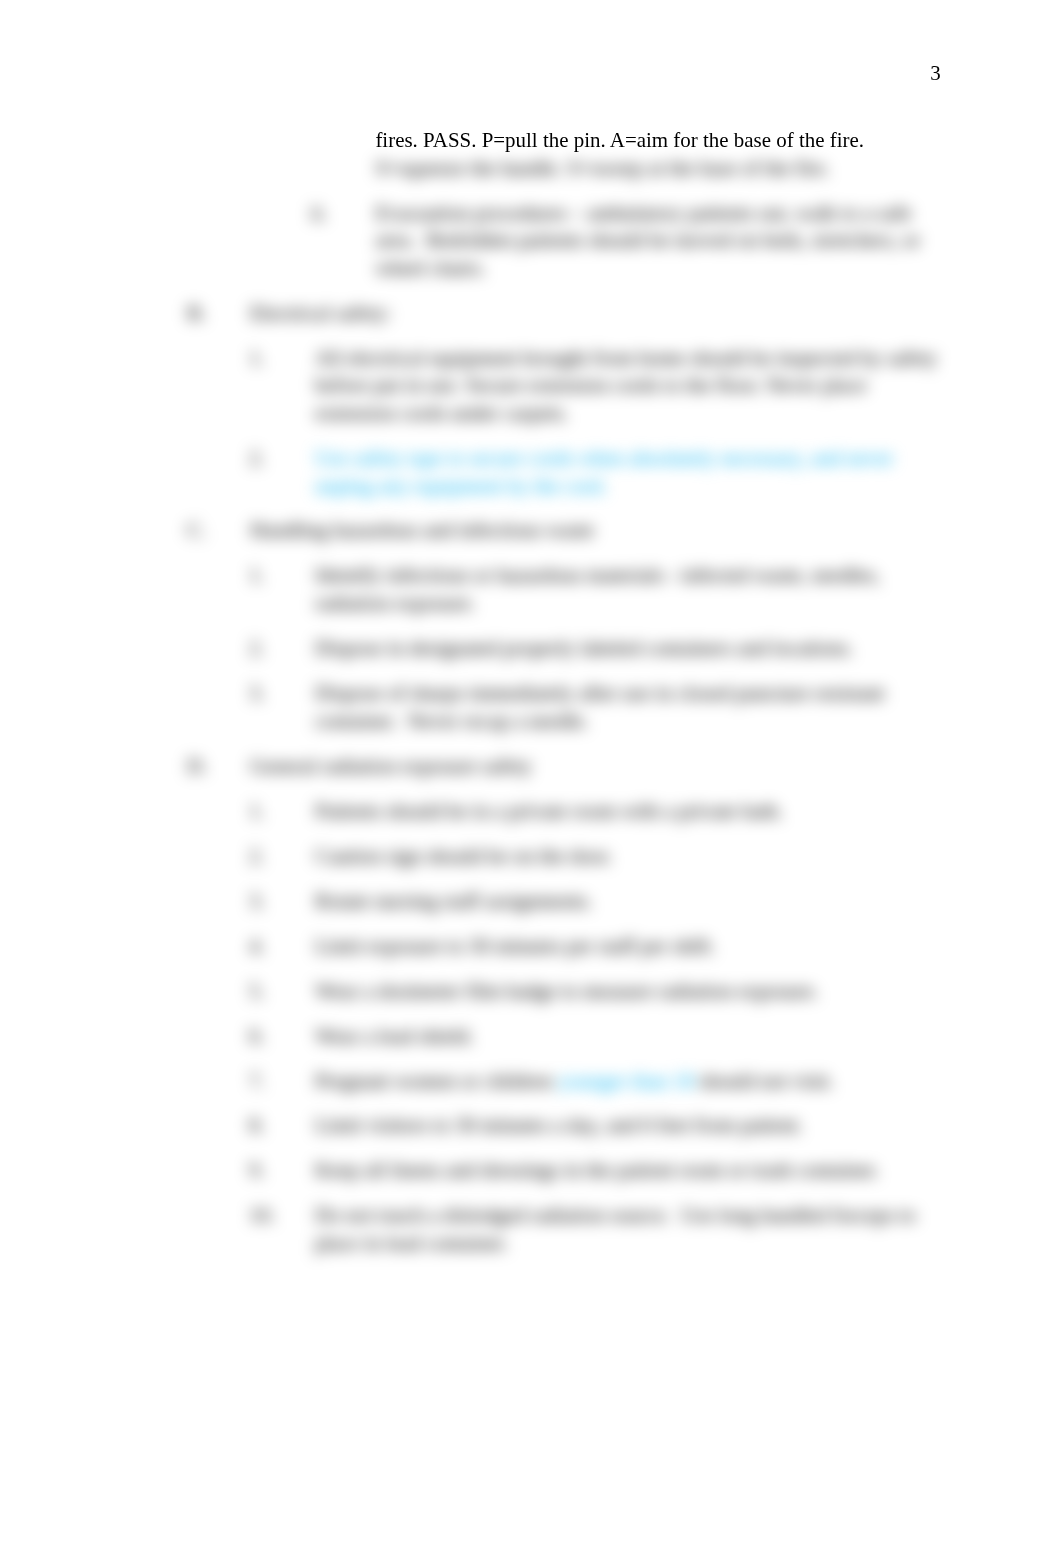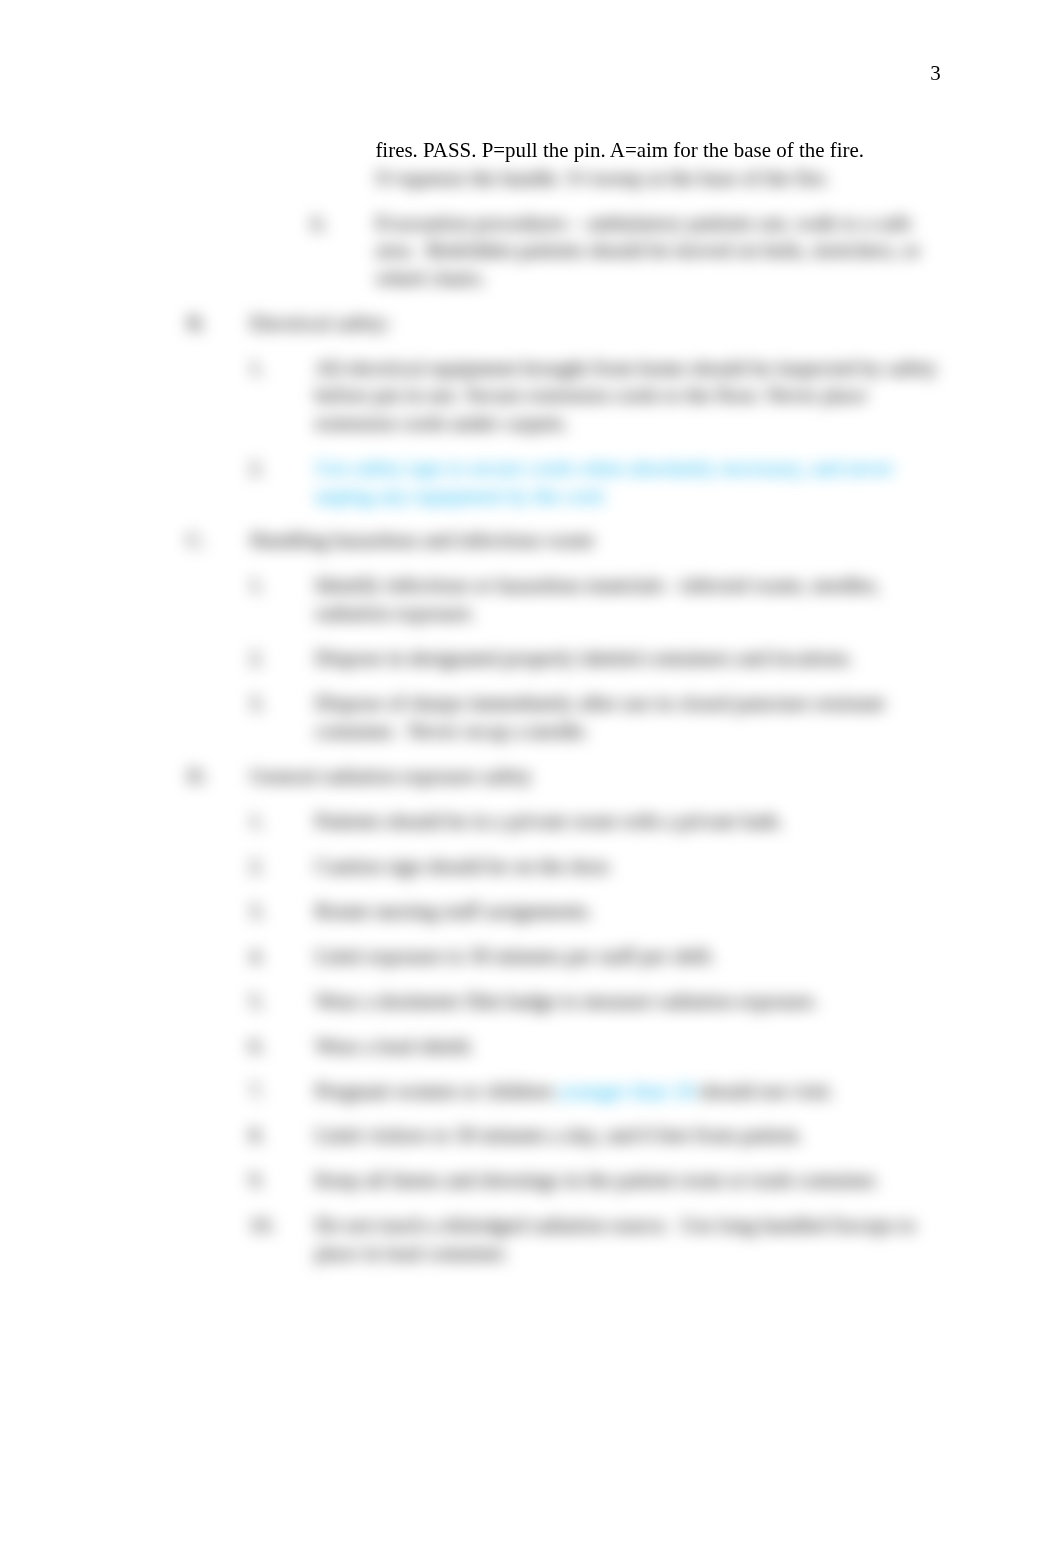--- a/index.html
+++ b/index.html
@@ -3,21 +3,21 @@
 <meta charset="utf-8">
 <title>Safety outline — page 3</title>
 <style>
   html,body{margin:0;padding:0;background:#ffffff;}
   body{width:1062px;height:1556px;overflow:hidden;
        font-family:"Liberation Serif", serif;
        font-size:20.95px;line-height:27.6px;color:#000000;}
   .page{position:relative;width:1062px;height:1556px;background:#ffffff;overflow:hidden;}
   .page-number{position:absolute;left:0;top:59.8px;width:940.7px;text-align:right;
                line-height:27.6px;filter:blur(0.6px);}
-  .body-copy{position:absolute;left:0;top:137px;width:899px;}
+  .body-copy{position:absolute;left:0;top:127px;width:899px;}
   .para{margin:0 0 17.4px 0;padding:0;position:relative;white-space:pre-wrap;}
   .para.tight{margin-bottom:0;}
   .lvl1{margin-left:250px;width:687px;}
   .lvl2{margin-left:315px;width:625px;}
   .lvl3{margin-left:375.4px;width:561.6px;}
   .mk{position:absolute;top:0;width:60px;text-align:left;}
   .lvl1 .mk{left:-63px;}
   .lvl2 .mk{left:-66px;}
   .lvl3 .mk{left:-65px;}
   .soft{filter:blur(7.2px);}

